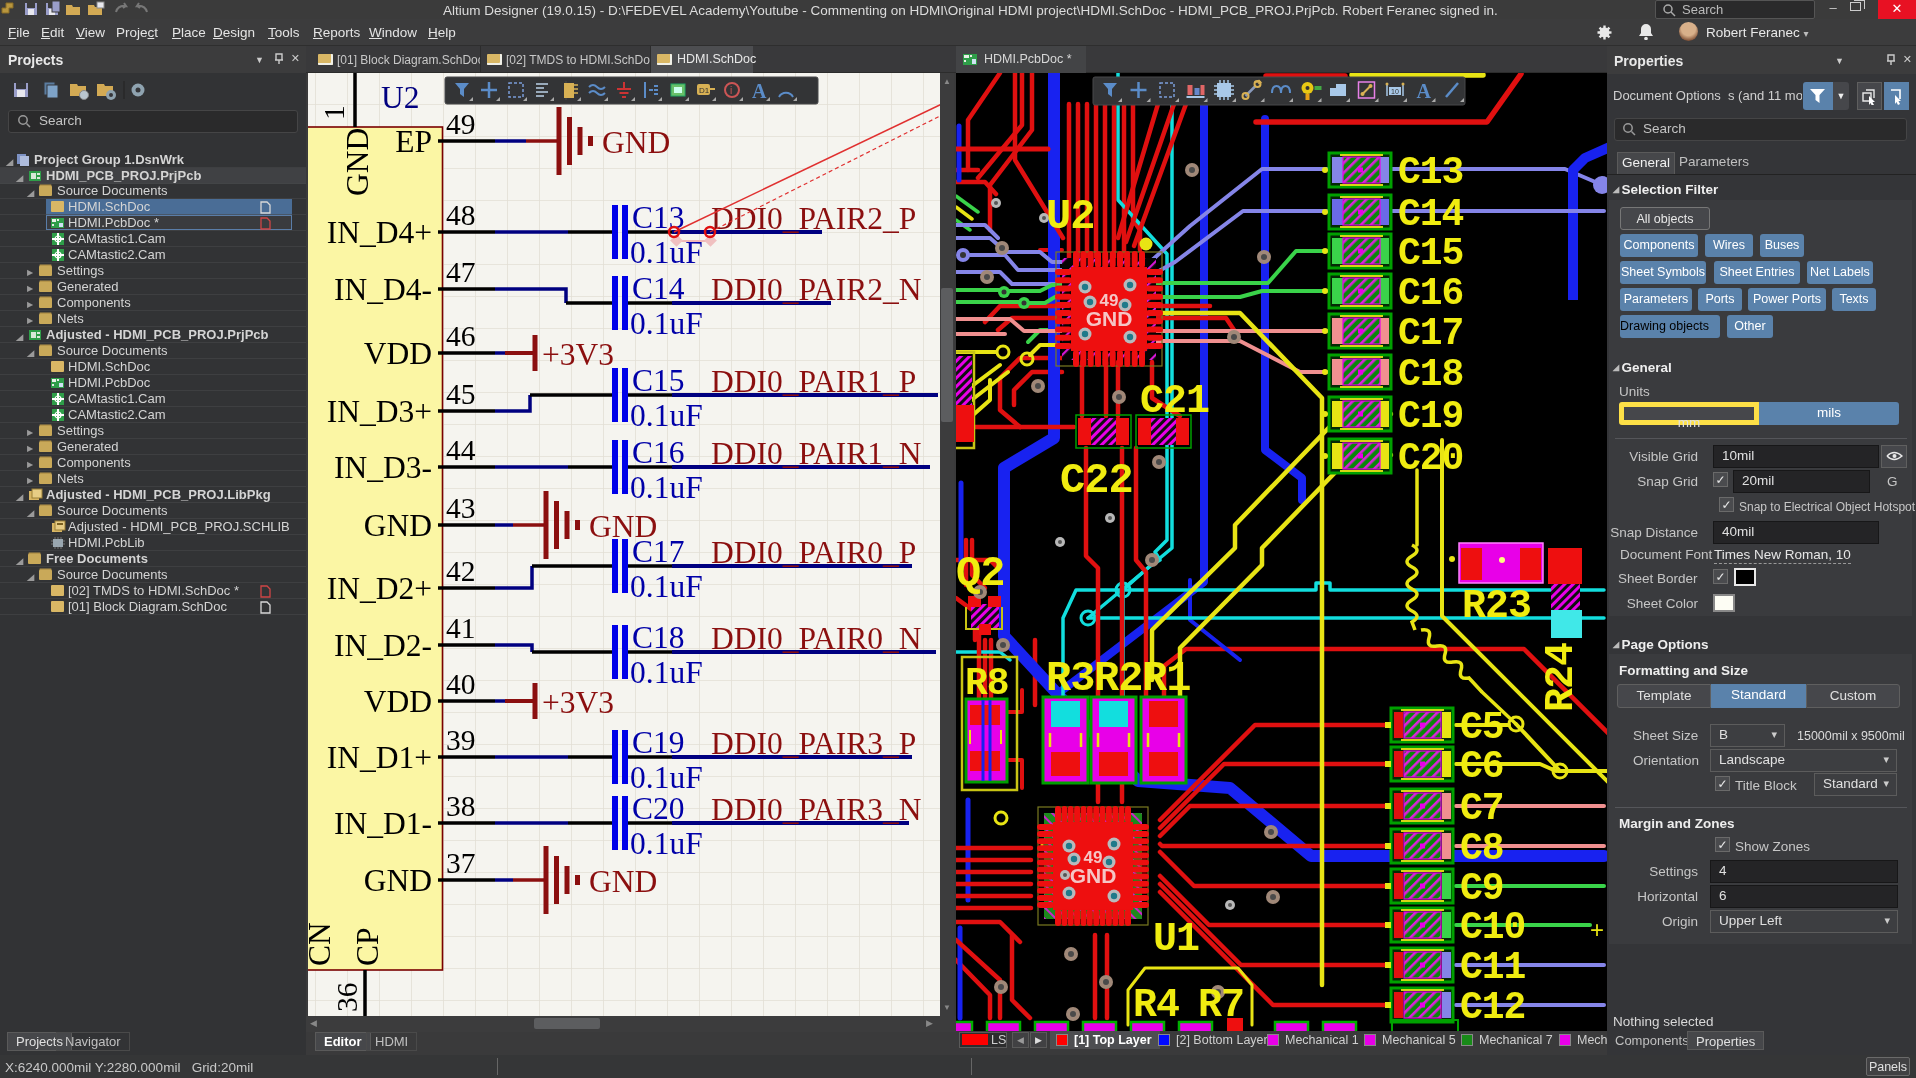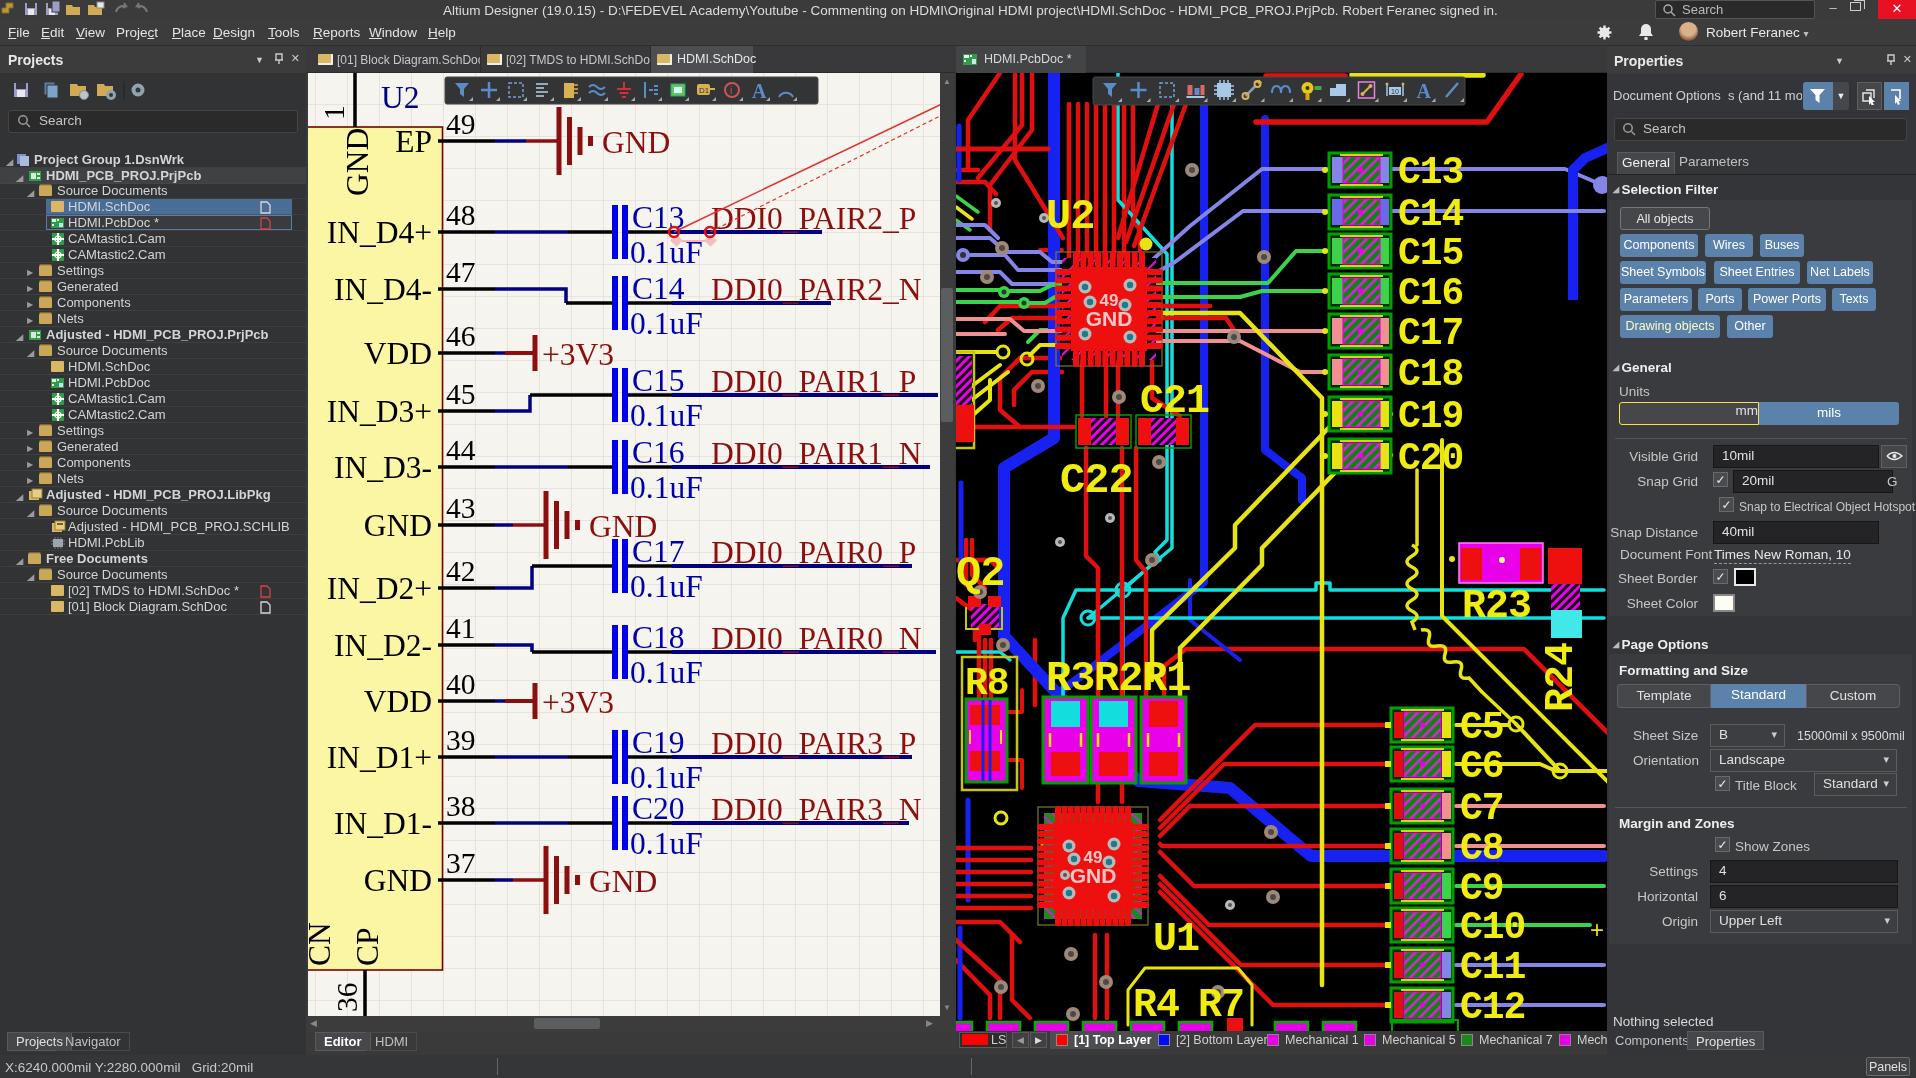--- a/index.html
+++ b/index.html
@@ -1233,38 +1233,38 @@
     <div class="abs" style="left:13px;top:188px;width:78px;height:23px;background:#5a82ab;color:#fff;border-radius:3px;font-size:12.5px;text-align:center;padding-top:4px">Components</div>
     <div class="abs" style="left:98px;top:188px;width:48px;height:23px;background:#5a82ab;color:#fff;border-radius:3px;font-size:12.5px;text-align:center;padding-top:4px">Wires</div>
     <div class="abs" style="left:153px;top:188px;width:44px;height:23px;background:#5a82ab;color:#fff;border-radius:3px;font-size:12.5px;text-align:center;padding-top:4px">Buses</div>
     <div class="abs" style="left:13px;top:215px;width:86px;height:23px;background:#5a82ab;color:#fff;border-radius:3px;font-size:12.5px;text-align:center;padding-top:4px">Sheet Symbols</div>
     <div class="abs" style="left:107px;top:215px;width:86px;height:23px;background:#5a82ab;color:#fff;border-radius:3px;font-size:12.5px;text-align:center;padding-top:4px">Sheet Entries</div>
     <div class="abs" style="left:200px;top:215px;width:66px;height:23px;background:#5a82ab;color:#fff;border-radius:3px;font-size:12.5px;text-align:center;padding-top:4px">Net Labels</div>
     <div class="abs" style="left:13px;top:242px;width:72px;height:23px;background:#5a82ab;color:#fff;border-radius:3px;font-size:12.5px;text-align:center;padding-top:4px">Parameters</div>
     <div class="abs" style="left:91px;top:242px;width:44px;height:23px;background:#5a82ab;color:#fff;border-radius:3px;font-size:12.5px;text-align:center;padding-top:4px">Ports</div>
     <div class="abs" style="left:141px;top:242px;width:78px;height:23px;background:#5a82ab;color:#fff;border-radius:3px;font-size:12.5px;text-align:center;padding-top:4px">Power Ports</div>
     <div class="abs" style="left:225px;top:242px;width:44px;height:23px;background:#5a82ab;color:#fff;border-radius:3px;font-size:12.5px;text-align:center;padding-top:4px">Texts</div>
-    <div class="abs" style="left:13px;top:269px;width:100px;height:23px;background:#5a82ab;color:#fef9c3;border-radius:3px;font-size:12.5px;text-align:center;padding-top:4px">Drawing objects</div>
+    <div class="abs" style="left:13px;top:269px;width:100px;height:23px;background:#5a82ab;color:#000000;border-radius:3px;font-size:12.5px;text-align:left;padding-top:4px">Drawing objects</div>
     <div class="abs" style="left:120px;top:269px;width:46px;height:23px;background:#5a82ab;color:#fff;border-radius:3px;font-size:12.5px;text-align:center;padding-top:4px">Other</div>
     <div class="sect" style="left:6px;top:314px">General</div>
     <div class="group" style="left:2px;top:330px;width:303px;height:240px"></div>
     <div class="lbl" style="left:12px;top:338px">Units</div>
-    <div class="abs" style="left:12px;top:356px;width:140px;height:23px;background:#46474b;border:1px solid #fde047;border-radius:3px 0 0 3px;color:#e0e0e0;font-size:13.5px;text-align:right;padding-top:0">mm</div>
+    <div class="abs" style="left:12px;top:356px;width:140px;height:23px;background:#46474b;border:5px solid #fde047;border-radius:3px 0 0 3px;color:#e0e0e0;font-size:13.5px;text-align:center;padding-top:8px">mm</div>
     <div class="abs" style="left:152px;top:356px;width:140px;height:23px;background:#5a82ab;border-radius:0 3px 3px 0;color:#fff;font-size:13.5px;text-align:center;padding-top:3px">mils</div>
     <div class="abs" style="left:8px;top:392px;width:292px;height:1px;background:#55565a"></div>
     <div class="lbl" style="left:16px;top:403px;width:75px;text-align:right">Visible Grid</div>
     <div class="inp" style="left:106px;top:399px;width:166px">10mil</div>
     <div class="abs darkbtn" style="left:274px;top:399px;width:26px;height:23px"></div>
     <svg class="abs" style="left:279px;top:404px" width="17" height="13">
         <path d="M1 6 q7 -7 15 0 q-8 7 -15 0" fill="none" stroke="#e8e8e8" stroke-width="1.4"></path>
         <circle cx="8.5" cy="6" r="2" fill="#e8e8e8"></circle>
       </svg>
     <div class="lbl" style="left:16px;top:428px;width:75px;text-align:right">Snap Grid</div>
     <div class="cb" style="left:106px;top:426px">✓</div>
-    <div class="inp" style="left:126px;top:424px;width:160px">20mil</div>
+    <div class="inp" style="left:126px;top:424px;width:137px">20mil</div>
     <div class="lbl" style="left:280px;top:428px">G</div>
     <div class="cb" style="left:112px;top:451px">✓</div>
     <div class="lbl" style="left:132px;top:454px;font-size:12px">Snap to Electrical Object Hotspot</div>
     <div class="lbl" style="left:1px;top:479px;width:90px;text-align:right">Snap Distance</div>
     <div class="inp" style="left:106px;top:475px;width:166px">40mil</div>
     <div class="lbl" style="left:13px;top:501px">Document Font</div>
     <div class="lbl" style="left:107px;top:501px;color:#e6e6e6;border-bottom:1px dashed #999;padding-bottom:1px">Times New Roman, 10</div>
     <div class="lbl" style="left:11px;top:525px;width:80px;">Sheet Border</div>
     <div class="cb" style="left:106px;top:523px">✓</div>
     <div class="abs" style="left:127px;top:522px;width:22px;height:18px;background:#000;border:2px solid #e8e8e8"></div>

